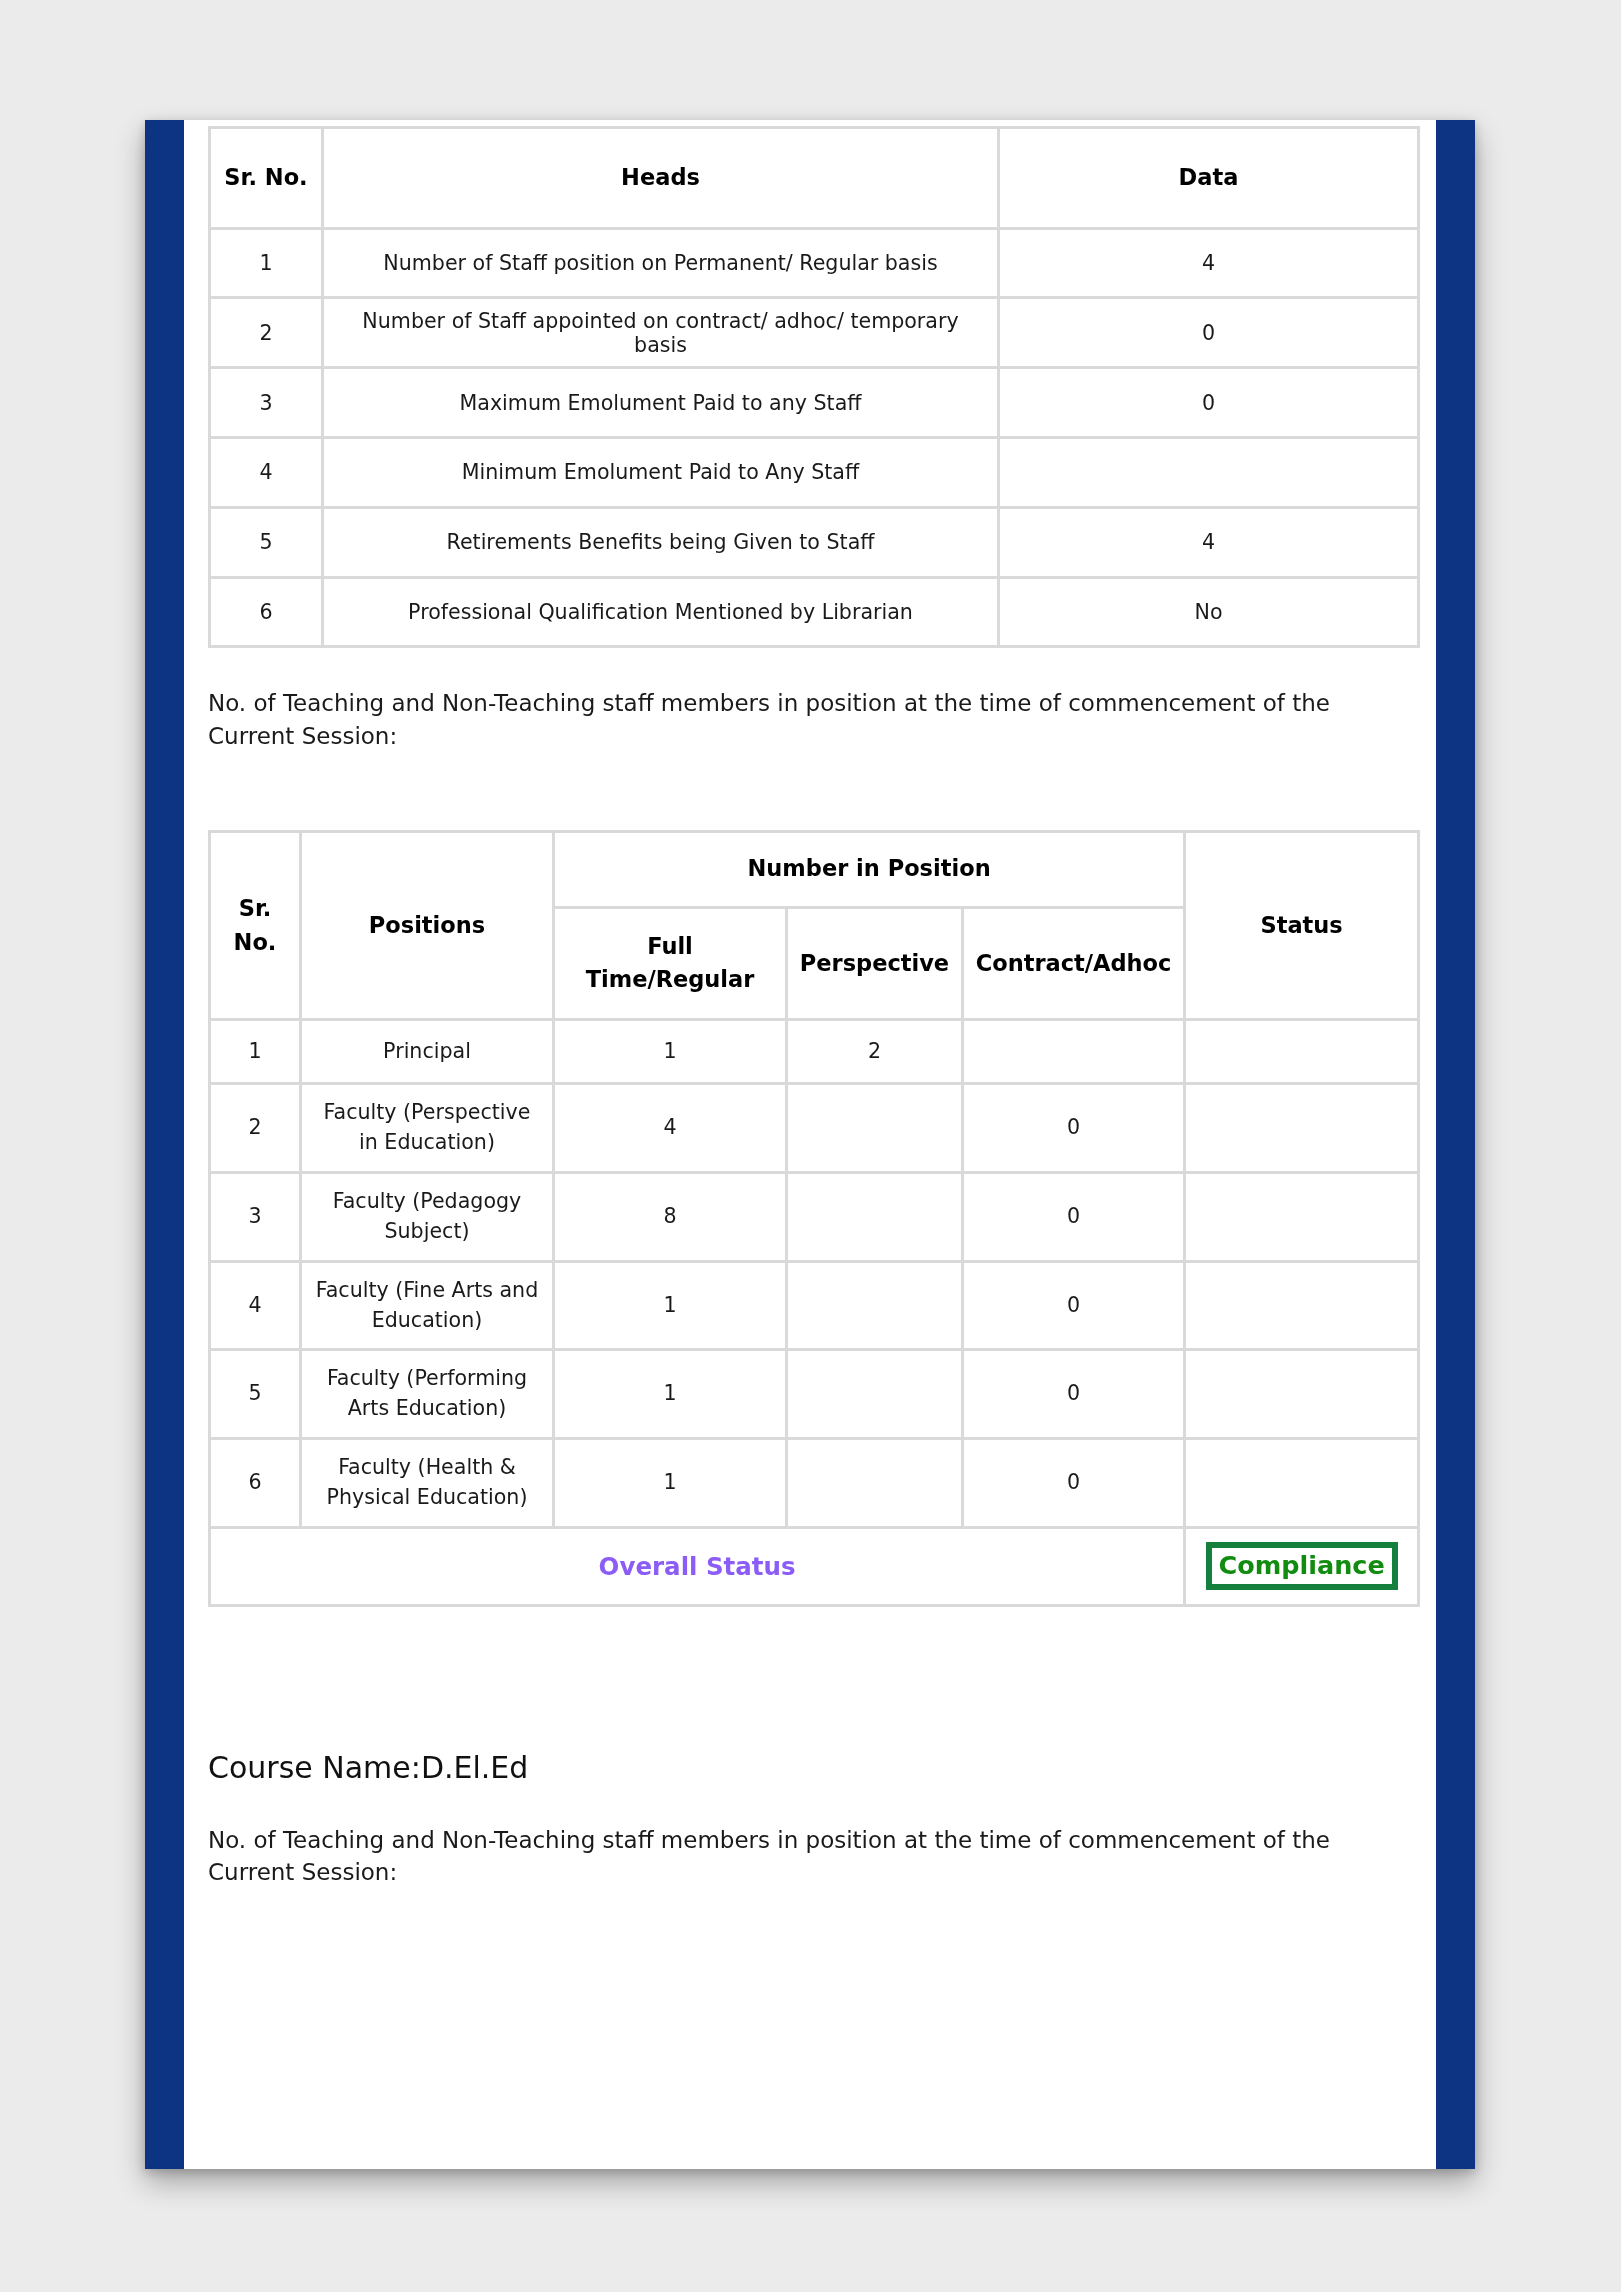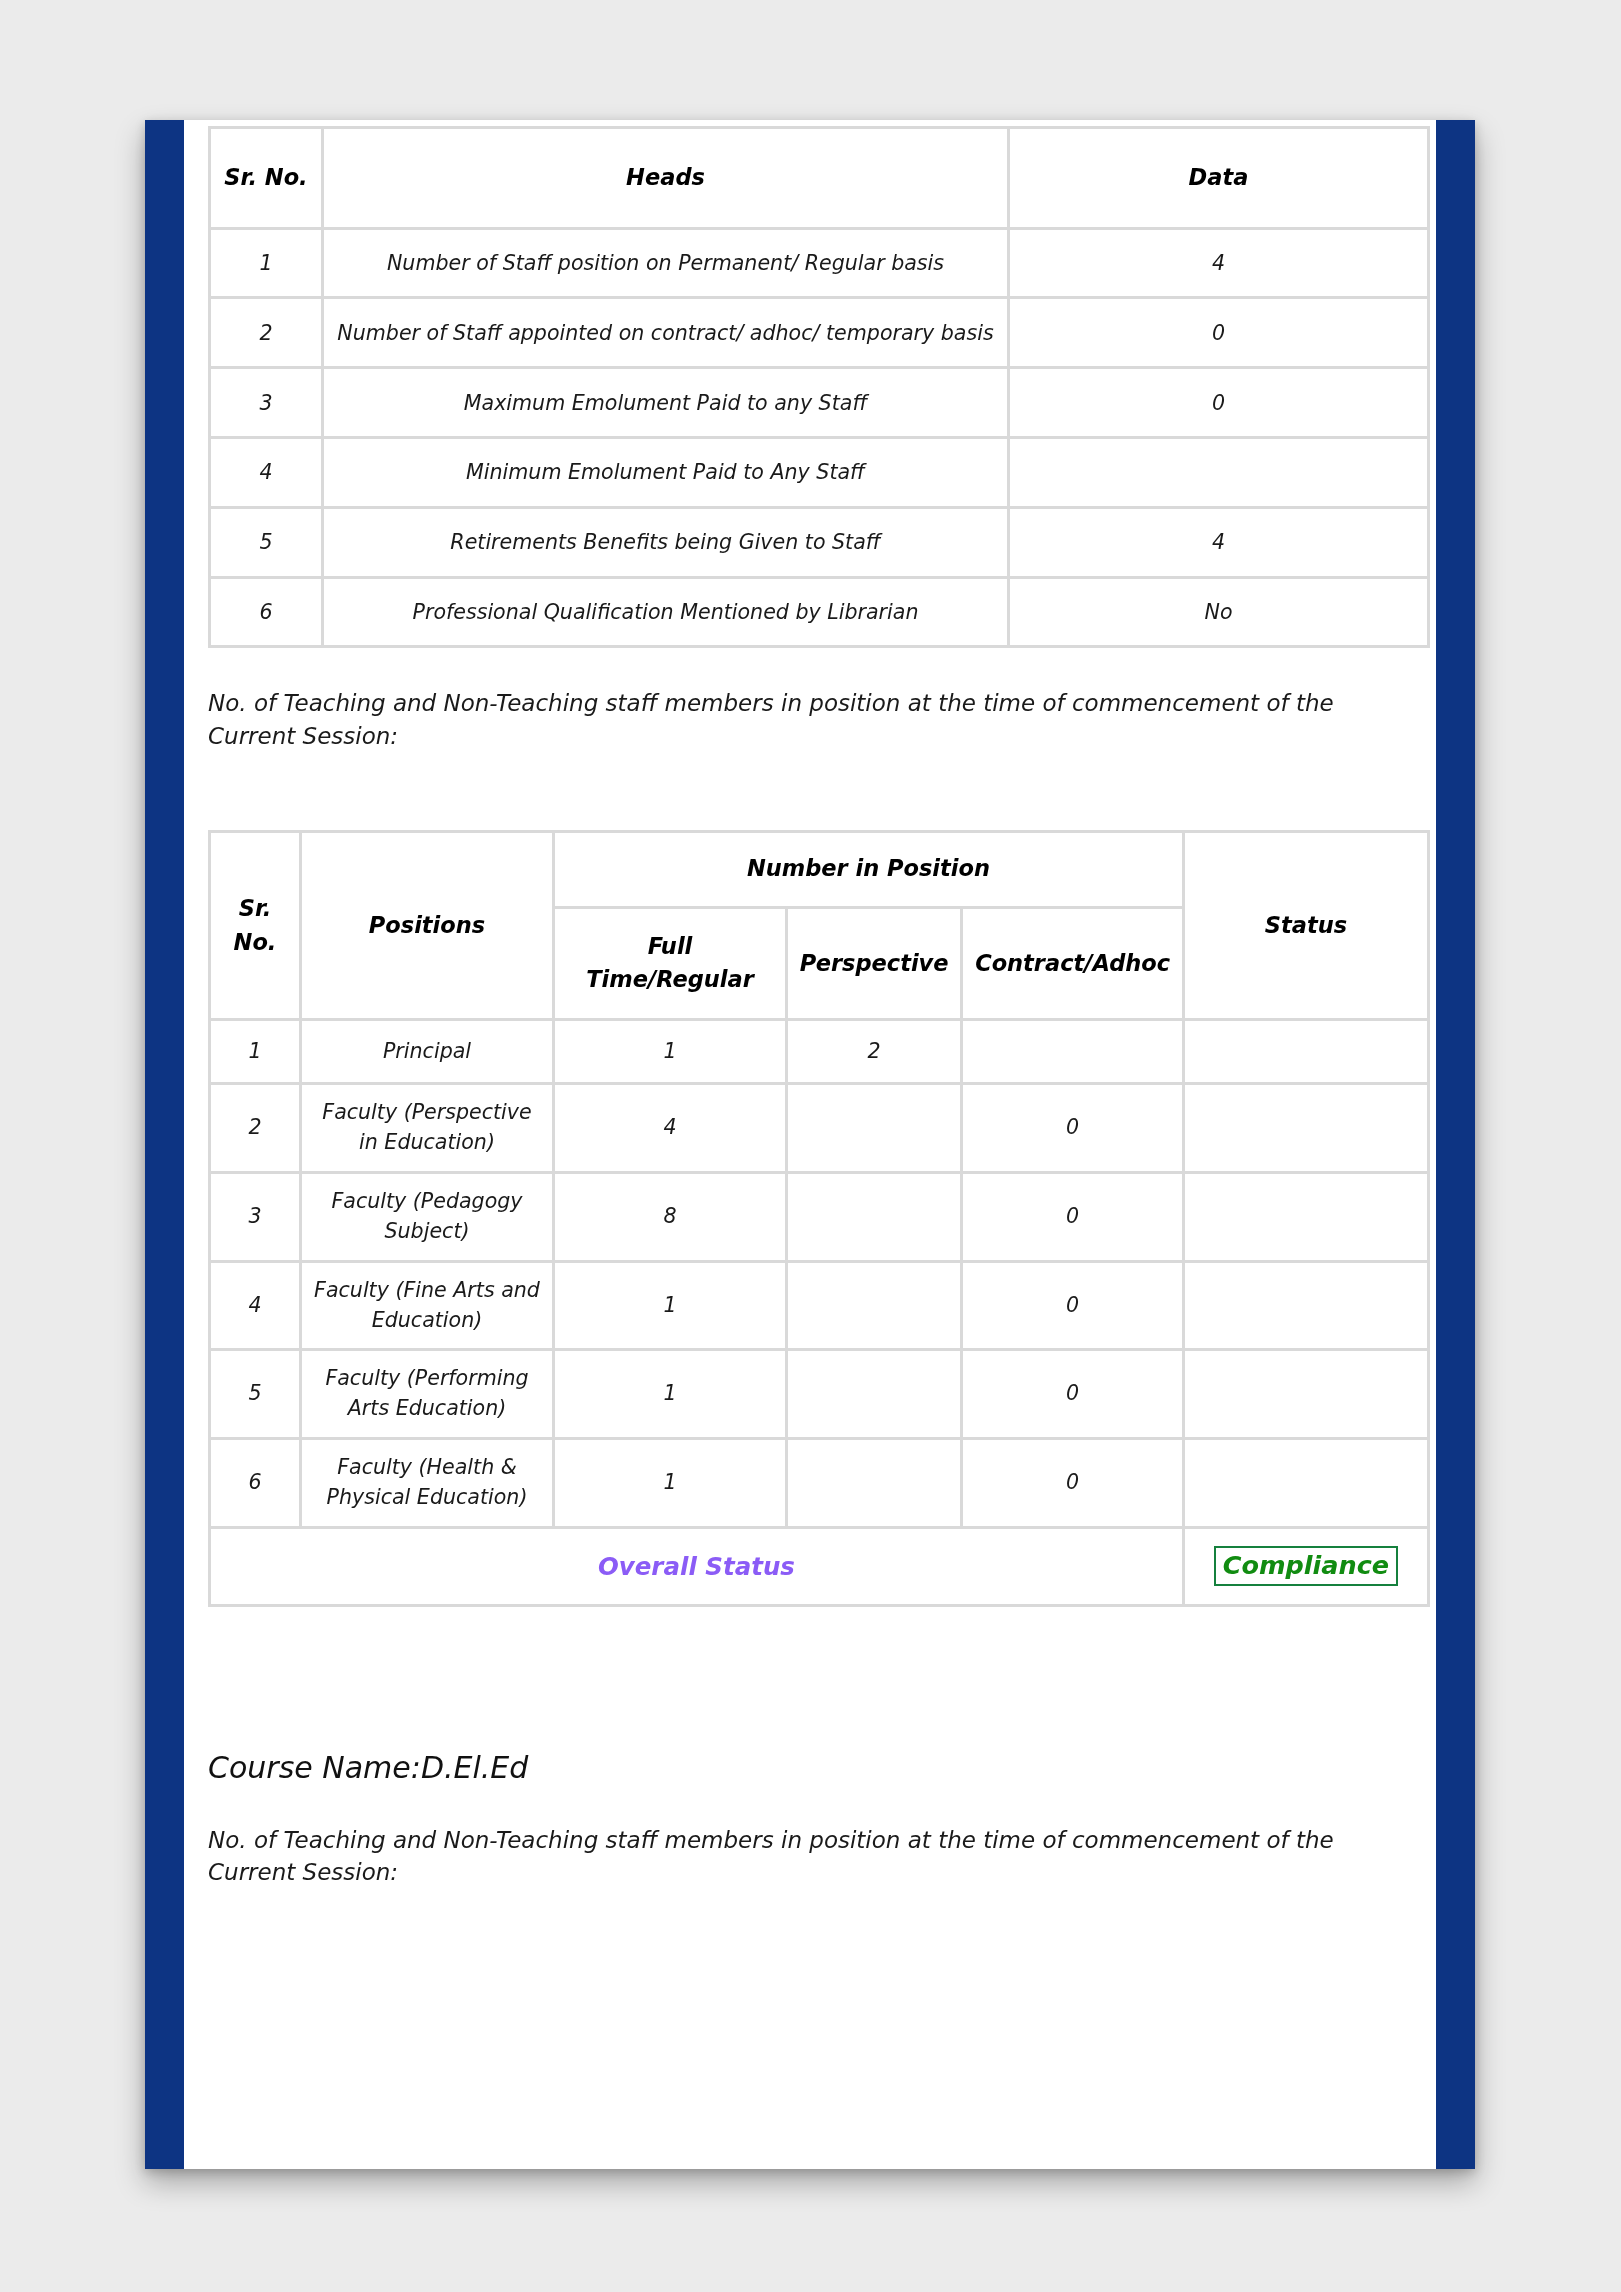--- a/index.html
+++ b/index.html
@@ -12,42 +12,42 @@
     overflow:hidden;
   }
   .sheet{
     position:absolute;left:145px;top:120px;width:1330px;height:2049px;
     background:#ffffff;
     box-shadow:0 13.7px 27.4px rgba(0,0,0,.30), 0 2.9px 9.8px rgba(0,0,0,.18);
   }
   .edge-bar{position:absolute;top:0;bottom:0;width:39px;background:#0d3483;}
   .edge-bar.left{left:0;}
   .edge-bar.right{right:0;}
-  .content{position:absolute;left:63px;right:45px;top:5.9px;font-style:italic;}
+  .content{position:absolute;left:63px;right:55px;top:5.9px;}
 
   table{width:100%;border-collapse:separate;border-spacing:3.9px;background:#d9d9d9;}
   th,td{
     background:#ffffff;text-align:center;vertical-align:middle;
     font-size:20.6px;padding:5.9px 11.8px;color:#1a1a1a;
   }
   th{font-size:22.5px;font-weight:bold;color:#000;line-height:1.5;}
 
   .t1 th{height:86px;}
   .t1 td{height:55px;}
 
   .t2 th.tier1{height:61px;}
   .t2 th.tier2{height:98px;}
   .t2 td{height:74px;line-height:1.45;}
   .t2 tr.row-single td{height:49px;}
   .t2 .overall-row td{height:63px;}
   .overall-label{font-weight:bold;font-size:24.5px;color:#8b5cf6;}
 
   .badge-compliance{
     display:inline-block;
-    border:2px solid #15803d;color:#118c11;
+    border:6px solid #15803d;color:#118c11;
     font-weight:bold;font-size:25.5px;
     padding:2px 6.9px;line-height:1.25;background:#fff;
   }
 
   .course-title{font-size:30px;font-weight:400;color:#111;margin:0;}
   .course-title.bed{margin-top:82px;}
   .course-title.deled{margin-top:143px;}
   .intro-text{font-size:23px;line-height:1.4;margin-top:39px;max-width:1211px;}
   .t2{margin-top:78px;}
 </style>

